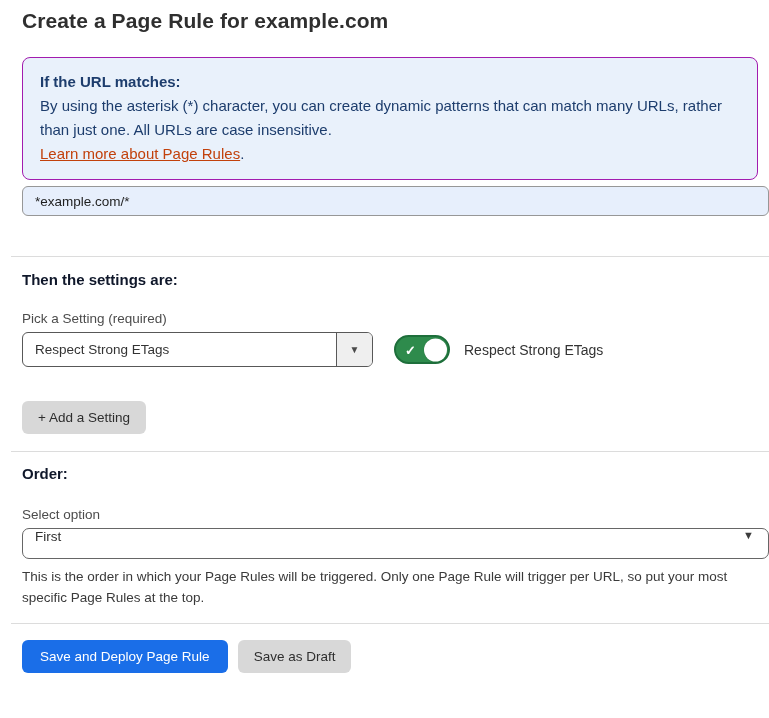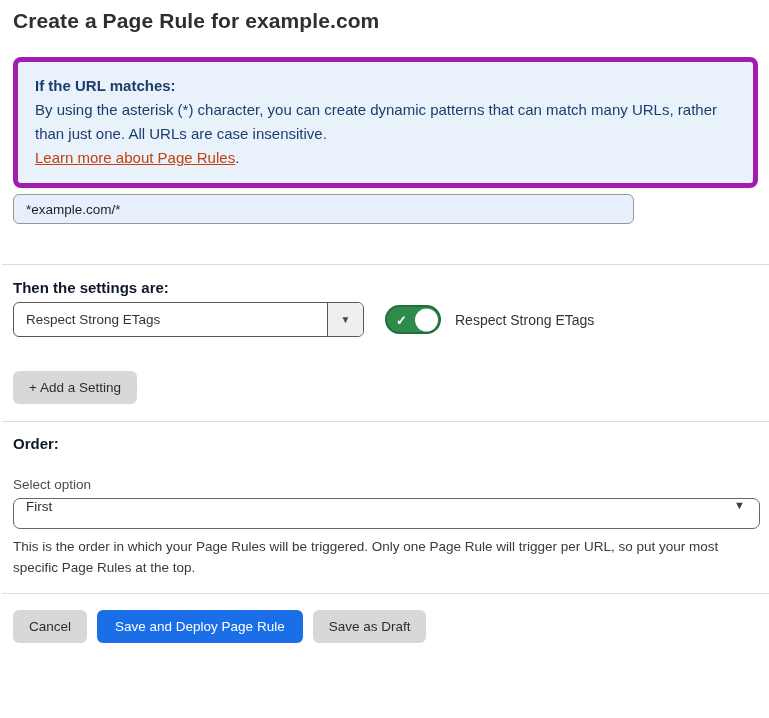--- a/index.html
+++ b/index.html
@@ -5,53 +5,53 @@
   * { box-sizing: border-box; margin: 0; padding: 0; }
   html, body {
     width: 769px;
     background: #ffffff;
     font-family: "Liberation Sans", sans-serif;
     color: #303030;
   }
   .page {
     width: 769px;
     height: 718px;
-    padding: 9px 11px 0 13px;
+    padding: 9px 11px 0 22px;
     overflow: hidden;
   }
   .page-title {
     font-size: 21px;
     font-weight: 700;
     color: #2f2f2f;
     letter-spacing: 0.1px;
   }
   .info-box {
     margin-top: 24px;
     background: #e9f1fb;
-    border: 5px solid #a21caf;
+    border: 1px solid #a21caf;
     border-radius: 8px;
     padding: 12px 17px 13px 17px;
     color: #1d3d6d;
     font-size: 15px;
     line-height: 24px;
   }
   .info-heading { font-weight: 700; }
   .info-link {
     color: #c2410c;
     text-decoration: underline;
     cursor: pointer;
   }
   .field-label {
     font-size: 13.5px;
     color: #4c4c4c;
   }
   .url-label { margin-top: 19px; }
   .url-input {
     margin-top: 6px;
-    width: 621px;
+    width: 747px;
     height: 30px;
     background: #e7effc;
     border: 1px solid #979797;
     border-radius: 6px;
     padding: 0 12px;
     font-size: 13.5px;
     color: #1f1f1f;
     font-family: "Liberation Sans", sans-serif;
     outline: none;
     display: block;
@@ -213,20 +213,21 @@
       <a class="info-link">Learn more about Page Rules</a><span>.</span>
     </div>
   </div>
 
   <input class="url-input" type="text" value="*example.com/*" style="">
 
   <hr class="divider divider-1">
 
   <h2 class="section-heading settings-heading">Then the settings are:</h2>
 
+  <div class="field-label picker-label">Pick a Setting (required)</div>
 
   <div class="settings-row">
     <div class="setting-select">
       <div class="setting-select-value">Respect Strong ETags</div>
       <div class="setting-select-arrow">▼</div>
     </div>
     <div class="toggle">
       <span class="toggle-check">✓</span>
       <span class="toggle-knob"></span>
     </div>
@@ -244,18 +245,17 @@
   <div class="order-select">
     <span>First</span>
     <span class="order-select-arrow">▼</span>
   </div>
 
   <div class="order-help">This is the order in which your Page Rules will be triggered. Only one Page Rule will trigger per URL, so put your most specific Page Rules at the top.</div>
 
   <hr class="divider divider-3">
 
   <div class="footer">
-    <button class="btn btn-gray">Cancel</button>
     <button class="btn btn-primary">Save and Deploy Page Rule</button>
     <button class="btn btn-gray">Save as Draft</button>
   </div>
 
 </div>
 
 </body></html>

